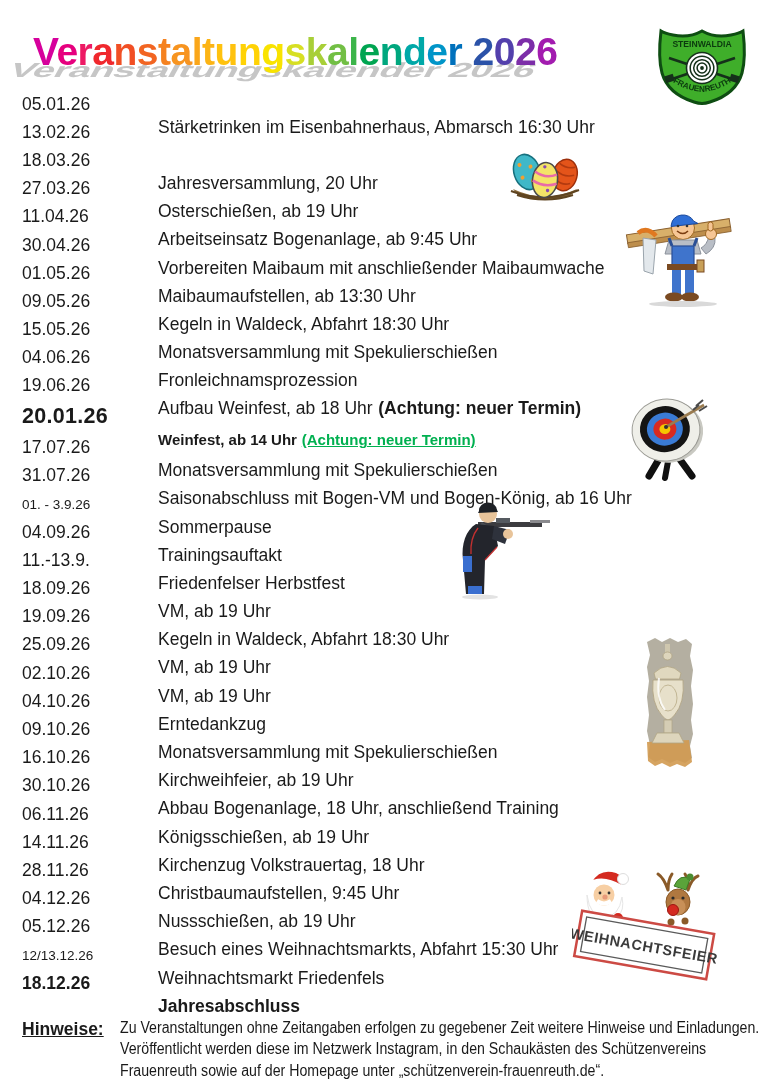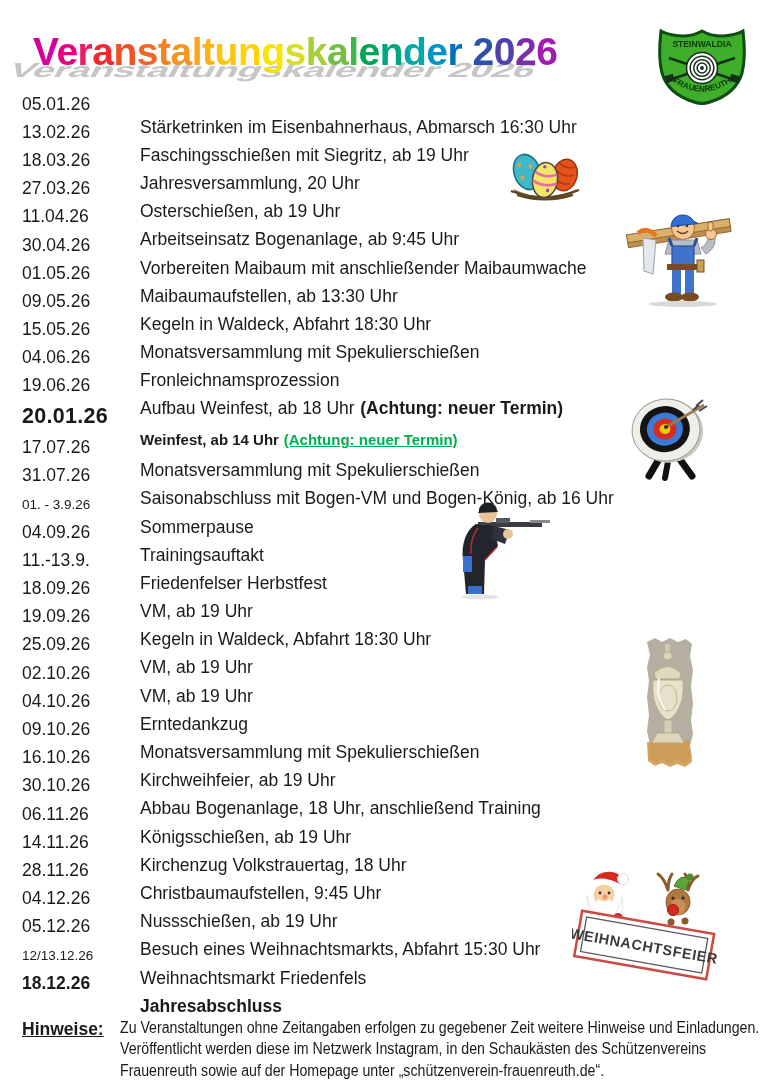--- a/index.html
+++ b/index.html
@@ -20,21 +20,21 @@
   .title-shadow {
     position:absolute; left:-16px; top:29px; z-index:1; color:#c6c6c6;
     transform:scaleY(0.52) skewX(-16deg); transform-origin:left top;
   }
 
   
   .logo { position:absolute; left:656px; top:28px; width:92px; height:78px; }
 
   
   .events { position:absolute; left:22px; top:90px; width:735px; }
-  .row { display:flex; align-items:center; height:28.2px; }
+  .row { display:flex; align-items:center; height:28.2px;gap:18px; }
   .row .date { flex:0 0 118px; width:118px; font-size:17.5px; }
   .row .text { font-size:17.5px; white-space:nowrap;margin-top:46px; }
   .row.small-date .date { font-size:13.5px; }
   .row.bold .date, .row.bold .text { font-weight:bold; }
   .row.weinfest { height:33.5px; }
   .row.weinfest .date { font-size:21.5px; font-weight:bold; letter-spacing:0.3px; }
   .row.weinfest .text { font-size:15px; font-weight:bold; }
   .note { margin-left:0.32em; }
   .note.bold { font-weight:bold; }
   .note.green { font-weight:bold; color:#00b050; text-decoration:underline; }
@@ -99,21 +99,20 @@
   </svg>
 
   <main class="events">
     <div class="row">
       <span class="date">05.01.26</span>
       <span class="text"><span class="main">Stärketrinken im Eisenbahnerhaus, Abmarsch 16:30 Uhr</span></span>
     </div>
 
     <div class="row">
       <span class="date">13.02.26</span>
-      <span class="text"><span class="main">Faschingsschießen mit Siegritz, ab 19 Uhr</span></span>
     </div>
 
     <div class="row">
       <span class="date">18.03.26</span>
       <span class="text"><span class="main">Jahresversammlung, 20 Uhr</span></span>
     </div>
 
     <div class="row">
       <span class="date">27.03.26</span>
       <span class="text"><span class="main">Osterschießen, ab 19 Uhr</span></span>

